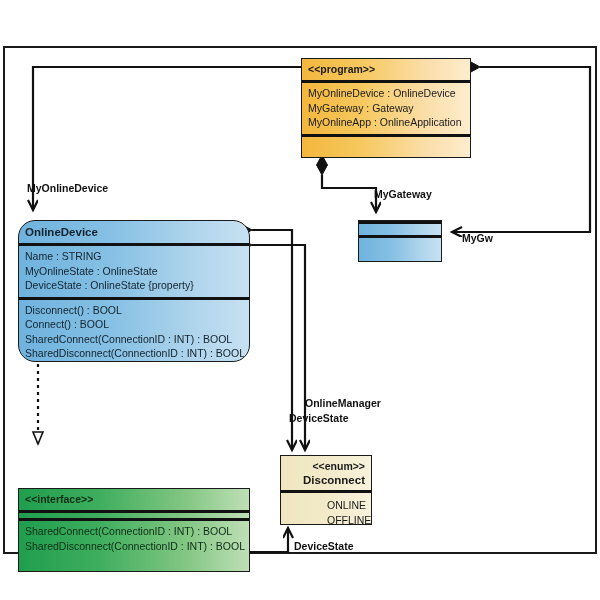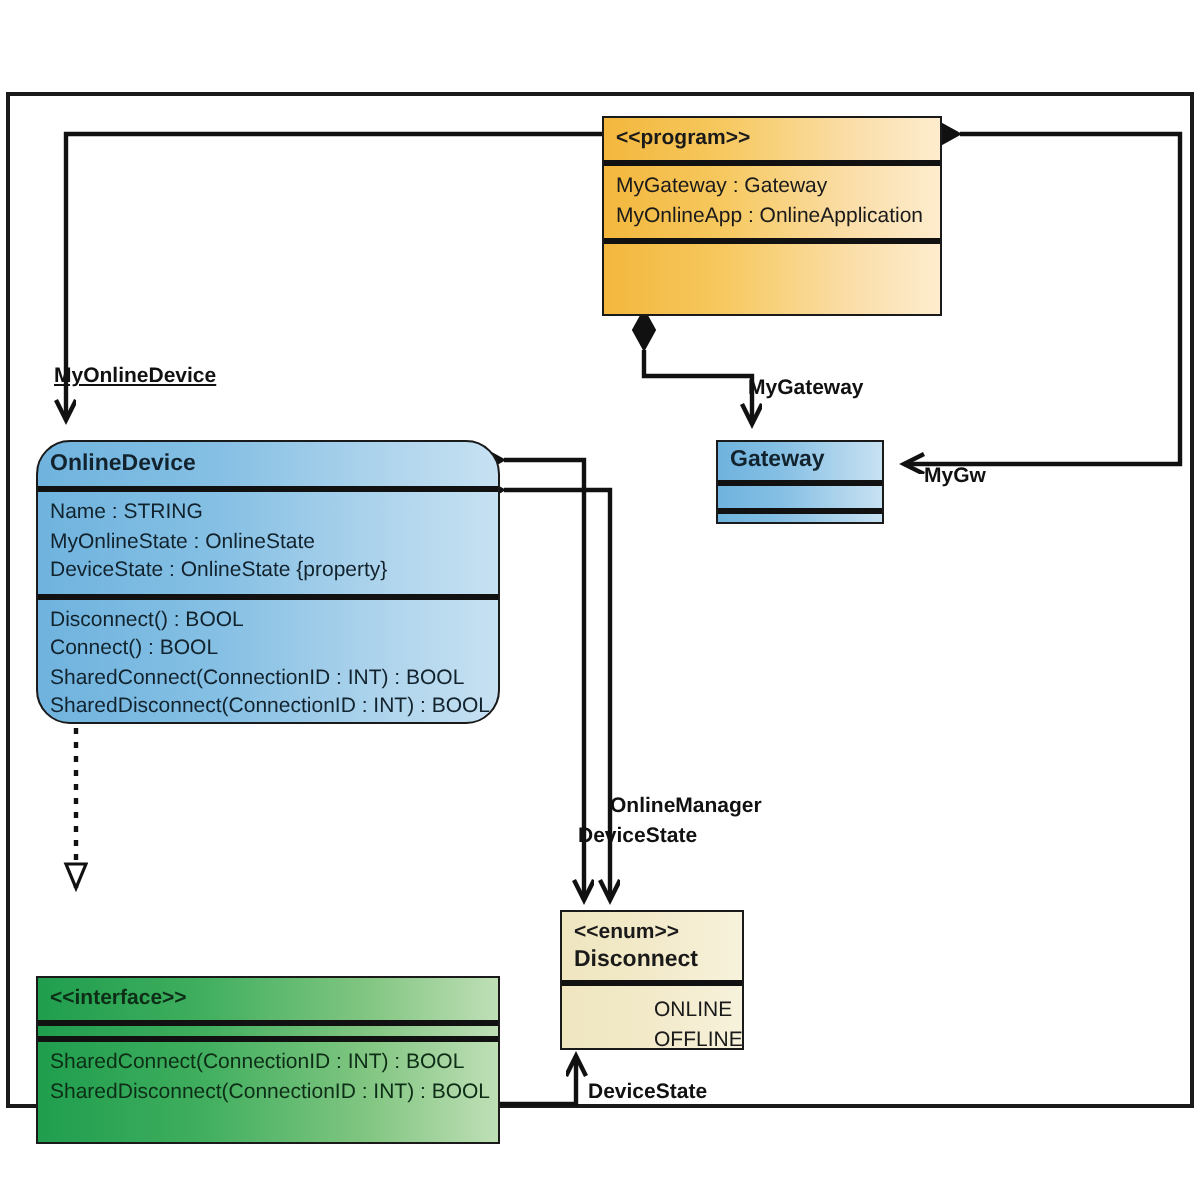--- a/index.html
+++ b/index.html
@@ -70,20 +70,21 @@
     color: #12232e;
   }
   .box-green {
     background: linear-gradient(to right, #1f9e4e 0%, #3fae5e 35%, #82c682 72%, #bfdfb6 100%);
     color: #0d2d16;
     margin-top: 36px;
   }
   .box-enum {
     background: linear-gradient(to right, #efe6c0 0%, #f2e9c8 45%, #f7f2dc 100%);
     color: #1a1a1a;
+    text-align: right;
   }
 
   .edge-label {
     position: absolute;
     font-size: 10.5px;
     font-weight: bold;
     color: #111111;
     white-space: nowrap;
     line-height: 12px;
   }
@@ -144,20 +145,21 @@
       <polyline points="38,536 38,552 288,552 288,528" fill="none" stroke="#111111" stroke-width="2.2" marker-end="url(#openArrow)"></polyline>
     </g>
   </svg>
 
   <div class="uml-box box-program" style="left:301px; top:58px; width:170px; height:100px;">
     <div class="compartment">
       <div class="stereo">&lt;&lt;program&gt;&gt;</div>
     </div>
     <div class="sep"></div>
     <div class="compartment">
+      <div class="member">MyOnlineDevice : OnlineDevice</div>
       <div class="member">MyGateway : Gateway</div>
       <div class="member">MyOnlineApp : OnlineApplication</div>
     </div>
     <div class="sep"></div>
     <div class="compartment" style="height:12px;"></div>
   </div>
 
   <div class="uml-box box-blue" style="left:18px; top:220px; width:232px; height:142px;border-radius:17px;">
     <div class="compartment" style="padding-top:4px; padding-bottom:3px;">
       <div class="cname">OnlineDevice</div>
@@ -171,23 +173,20 @@
     <div class="sep"></div>
     <div class="compartment">
       <div class="member">Disconnect() : BOOL</div>
       <div class="member">Connect() : BOOL</div>
       <div class="member">SharedConnect(ConnectionID : INT) : BOOL</div>
       <div class="member">SharedDisconnect(ConnectionID : INT) : BOOL</div>
     </div>
   </div>
 
   <div class="uml-box box-blue" style="left:358px; top:220px; width:84px; height:42px;">
-    <div class="compartment" style="padding:2px 6px 2px 6px;">
-      <div class="cname">Gateway</div>
-    </div>
     <div class="sep"></div>
     <div class="compartment" style="height:11px; padding:0;"></div>
     <div class="sep"></div>
     <div class="compartment" style="height:9px; padding:0;"></div>
   </div>
 
   <div class="uml-box box-green" style="left:18px; top:452px; width:232px; height:84px;">
     <div class="compartment">
       <div class="stereo">&lt;&lt;interface&gt;&gt;</div>
     </div>
@@ -205,21 +204,21 @@
       <div class="stereo">&lt;&lt;enum&gt;&gt;</div>
       <div class="cname">Disconnect</div>
     </div>
     <div class="sep"></div>
     <div class="compartment" style="padding-top:5px;margin-left:40px;">
       <div class="member">ONLINE</div>
       <div class="member">OFFLINE</div>
     </div>
   </div>
 
-  <div class="edge-label" style="left:27px; top:182px;text-decoration:underline;">MyOnlineDevice</div>
+  <div class="edge-label" style="left:27px; top:182px;">MyOnlineDevice</div>
 
   <div class="edge-label" style="left:374px; top:188px;">MyGateway</div>
 
   <div class="edge-label" style="left:462px; top:232px;">MyGw</div>
 
   <div class="edge-label" style="left:305px; top:397px;">OnlineManager</div>
 
   <div class="edge-label" style="left:289px; top:412px;">DeviceState</div>
 
   <div class="edge-label" style="left:294px; top:540px;">DeviceState</div>

